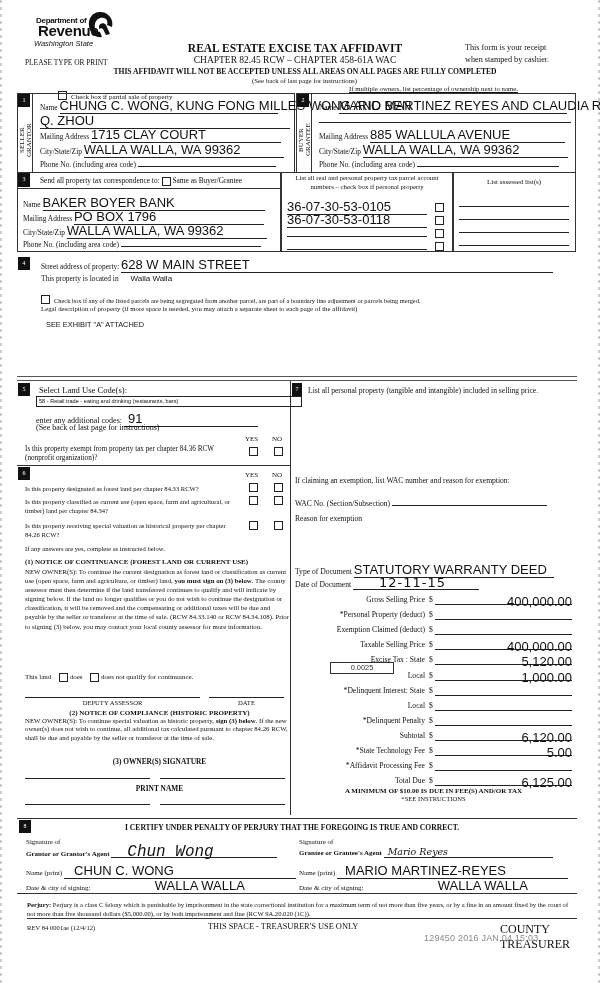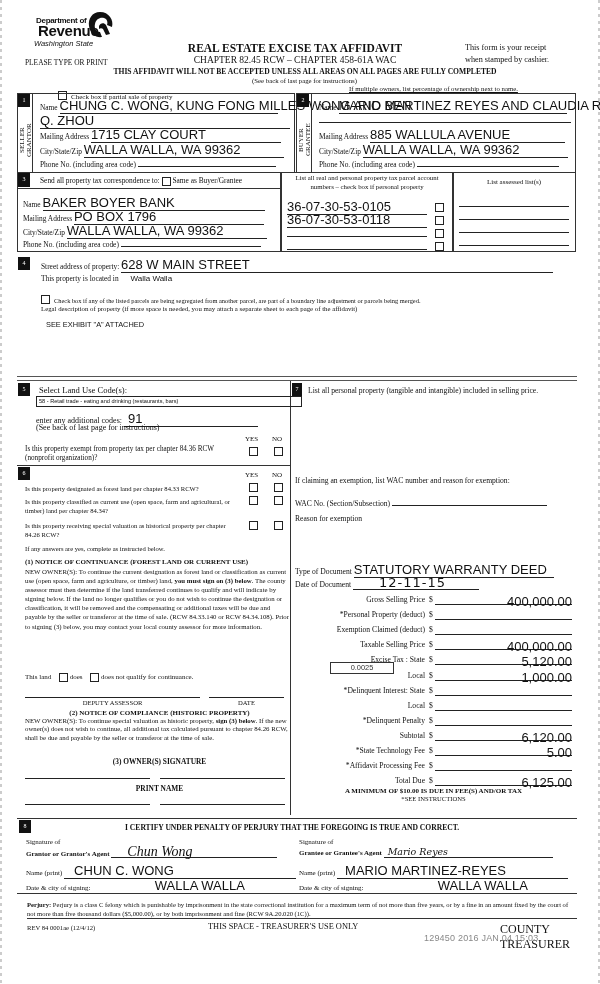--- a/index.html
+++ b/index.html
@@ -332,21 +332,21 @@
   <div class="abs serif center" style="left:0; width:287px; top:414px; font-size:6.6px;">*SEE INSTRUCTIONS</div>
 </div>
 
 <div class="abs" style="left:17px; top:818px; width:560px; height:80px; border-top:1px solid #333;">
   <div class="abs badge" style="left:2px; top:1px;">8</div>
   <div class="abs serif" style="left:108px; top:4px; font-size:7.6px; font-weight:bold;">I CERTIFY UNDER PENALTY OF PERJURY THAT THE FOREGOING IS TRUE AND CORRECT.</div>
 
   <div class="abs serif" style="left:9px; top:19px; font-size:7px;">Signature of</div>
   <div class="abs serif" style="left:9px; top:28px; font-size:7px;">
     <b>Grantor or Grantor's Agent</b>
-    <span class="uline" style="display:inline-block; width:150px; font-family:Liberation Serif, serif; font-style:italic; font-size:14px; line-height:10px; padding-left:16px;">Chun Wong</span>
+    <span class="uline" style="display:inline-block; width:150px; font-family:Liberation Mono, monospace; font-style:italic; font-size:16px; line-height:10px; padding-left:16px;">Chun Wong</span>
   </div>
   <div class="abs serif" style="left:9px; top:44px; font-size:7px;">
     <span>Name (print)</span>
     <span class="fill uline" style="display:inline-block; width:222px; padding-left:10px;">CHUN C. WONG</span>
   </div>
   <div class="abs serif" style="left:9px; top:59px; font-size:7px;">
     <span>Date &amp; city of signing:</span>
     <span class="fill uline center" style="display:inline-block; width:175px; padding-left:20px;">WALLA WALLA</span>
   </div>
 

